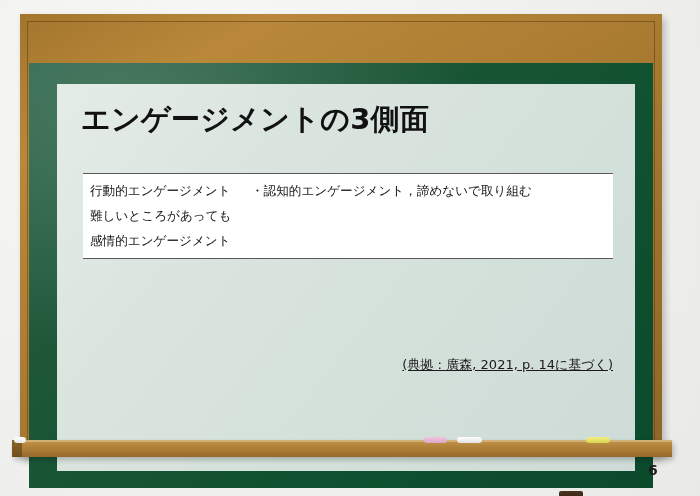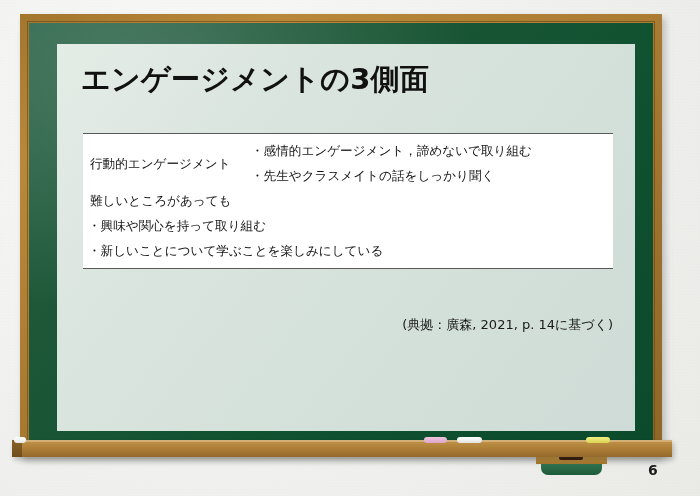--- a/index.html
+++ b/index.html
@@ -57,20 +57,21 @@
   }
 
   
   #chalkboard {
     position: relative;
     width: 100%;
     height: 100%;
     background:
       radial-gradient(ellipse at 18% 12%, rgba(255,255,255,0.17) 0%, rgba(255,255,255,0) 46%),
       linear-gradient(135deg, #2a6348 0%, #1d5738 30%, #0f5130 65%, #0c4a2c 100%);
+    margin-top: 40px;
   }
 
   
   #content-panel {
     position: absolute;
     left: 28px;
     top: 21px;
     width: 578px;
     height: 387px;
     background:
@@ -131,20 +132,21 @@
   
   #citation {
     position: absolute;
     left: 310px;
     top: 272px;
     width: 246px;
     text-align: right;
     font-size: 13px;
     color: #1a1a1a;
     white-space: nowrap;
+    text-decoration: underline;
   }
 
   
   #chalk-tray {
     position: absolute;
     left: 12px;
     top: 440px;
     width: 660px;
     height: 17px;
     background: linear-gradient(180deg, #c39448 0%, #b0823a 42%, #95692a 100%);
@@ -237,34 +239,30 @@
 
       <div id="content-panel">
 
         <div id="slide-title">エンゲージメントの3側面</div>
 
         <div id="engagement-table">
 
           <div class="t-row">
             <div class="t-label">行動的エンゲージメント</div>
             <div class="t-items">
-              <div class="t-item">・感情的エンゲージメント，諦めないで取り組む</div>
-              <div class="t-item">・先生やクラスメイトの話をしっかり聞く</div>
+              <div class="t-item">・認知的エンゲージメント，諦めないで取り組む</div>
             </div>
           </div>
 
           <div class="t-row">
             <div class="t-label">難しいところがあっても</div>
           </div>
 
           <div class="t-row">
-            <div class="t-items">
-              <div class="t-item">・興味や関心を持って取り組む</div>
-              <div class="t-item">・新しいことについて学ぶことを楽しみにしている</div>
-            </div>
+            <div class="t-label">感情的エンゲージメント</div>
           </div>
 
         </div>
 
         <div id="citation">(典拠：廣森, 2021, p. 14に基づく)</div>
 
       </div>
 
       <div id="board-shelf"></div>
       <div id="board-shelf-body"></div>

